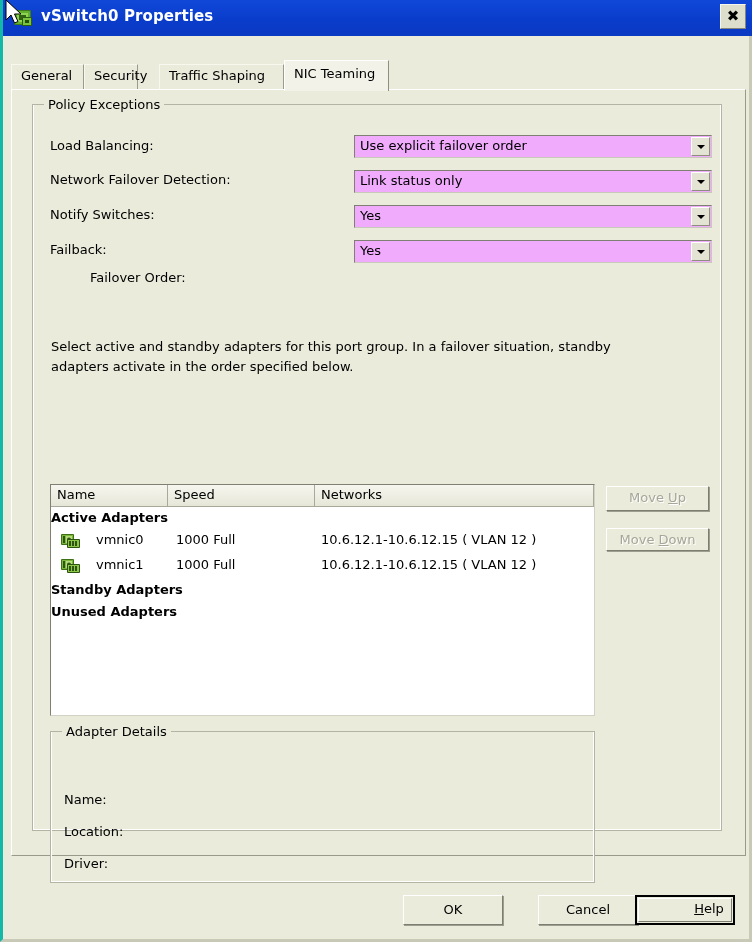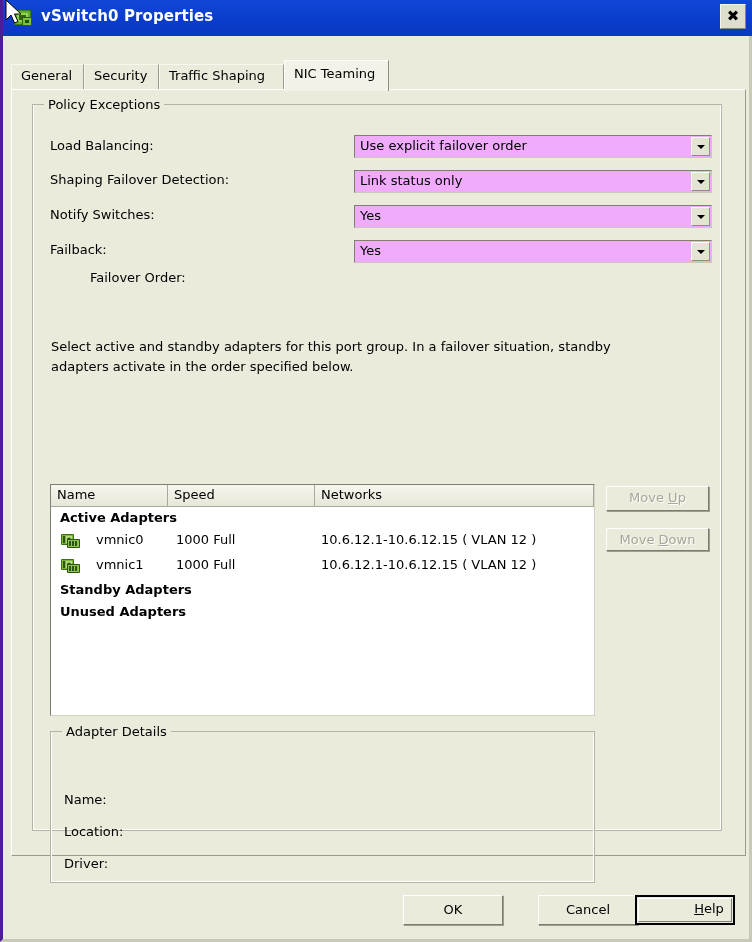--- a/index.html
+++ b/index.html
@@ -18,21 +18,21 @@
   }
 
   
   #window {
     position: absolute;
     left: 0; top: 0;
     width: 752px;
     height: 942px;
     background: #ebebdc;
     box-sizing: border-box;
-    border-left: 3px solid #4c1d95;
+    border-left: 3px solid #14b8a6;
     border-right: 3px solid #c9c9b8;
     border-bottom: 3px solid #c9c9b8;
   }
 
   
   #titlebar {
     position: absolute;
     left: 0; top: 0;
     width: 752px;
     height: 36px;
@@ -237,21 +237,20 @@
     white-space: nowrap;
     cursor: pointer;
   }
   #list-body {
     position: relative;
     background: #ffffff;
   }
   .group-row {
     position: relative;
     height: 22px;
-    padding-left: 9px;
     font-size: 13px;
     font-weight: bold;
     color: #000;
     line-height: 21px;
     white-space: nowrap;
   }
   .adapter-row {
     position: relative;
     height: 25px;
     cursor: pointer;
@@ -360,40 +359,40 @@
     <div id="title-text">vSwitch0 Properties</div>
     <div id="close-button">
       <div class="x">✖</div>
     </div>
   </div>
 
   <div id="tabstrip">
     <div class="tab" style="left:0px;width:73px;">
       <span>General</span>
     </div>
-    <div class="tab" style="left:73px;width:75px;">
+    <div class="tab" style="left:73px;width:54px;">
       <span>Security</span>
     </div>
     <div class="tab" style="left:148px;width:125px;">
       <span>Traffic Shaping</span>
     </div>
     <div class="tab active" style="left:273px;width:105px;">
       <span>NIC Teaming</span>
     </div>
   </div>
 
   <div id="tabpanel">
 
     <div class="groupbox" style="left:20px; top:14px; width:690px; height:727px;">
       <div class="gb-inner"></div>
       <div class="gb-title">Policy Exceptions</div>
     </div>
 
     <div class="field-label" style="left:38px; top:48px;">Load Balancing:</div>
-    <div class="field-label" style="left:38px; top:82px;">Shaping Failover Detection:</div>
+    <div class="field-label" style="left:38px; top:82px;">Network Failover Detection:</div>
     <div class="field-label" style="left:38px; top:117px;">Notify Switches:</div>
     <div class="field-label" style="left:38px; top:152px;">Failback:</div>
 
     <div class="combo" style="left:342px; top:45px; width:358px;">
       <div class="combo-value">Use explicit failover order</div>
       <div class="combo-btn">
           <div class="arrow"></div>
         </div>
     </div>
     <div class="combo" style="left:342px; top:80px; width:358px;">

